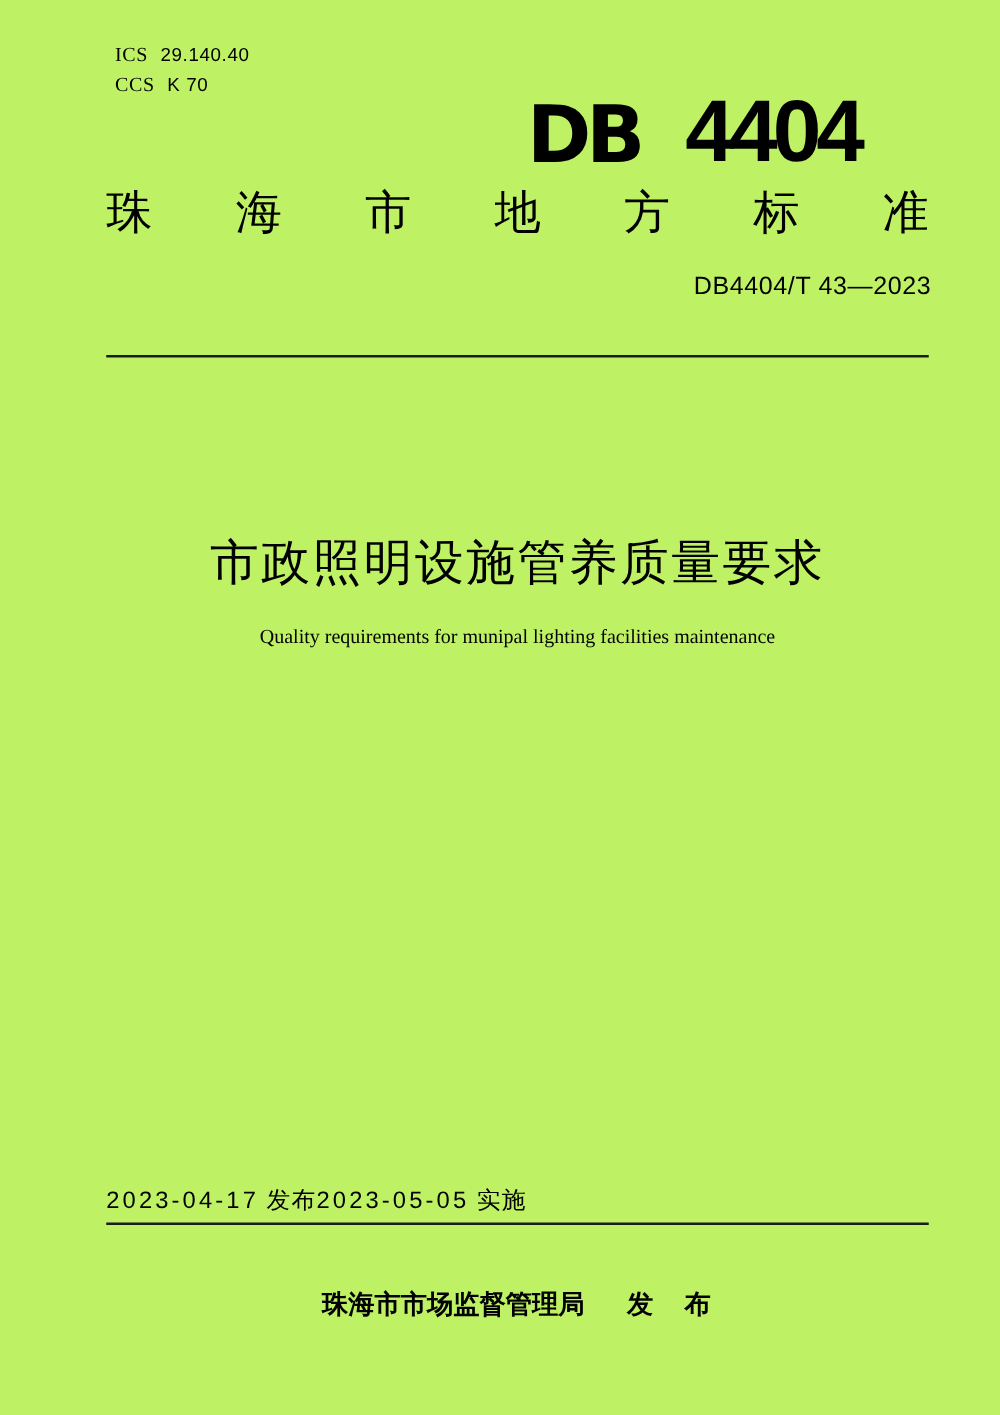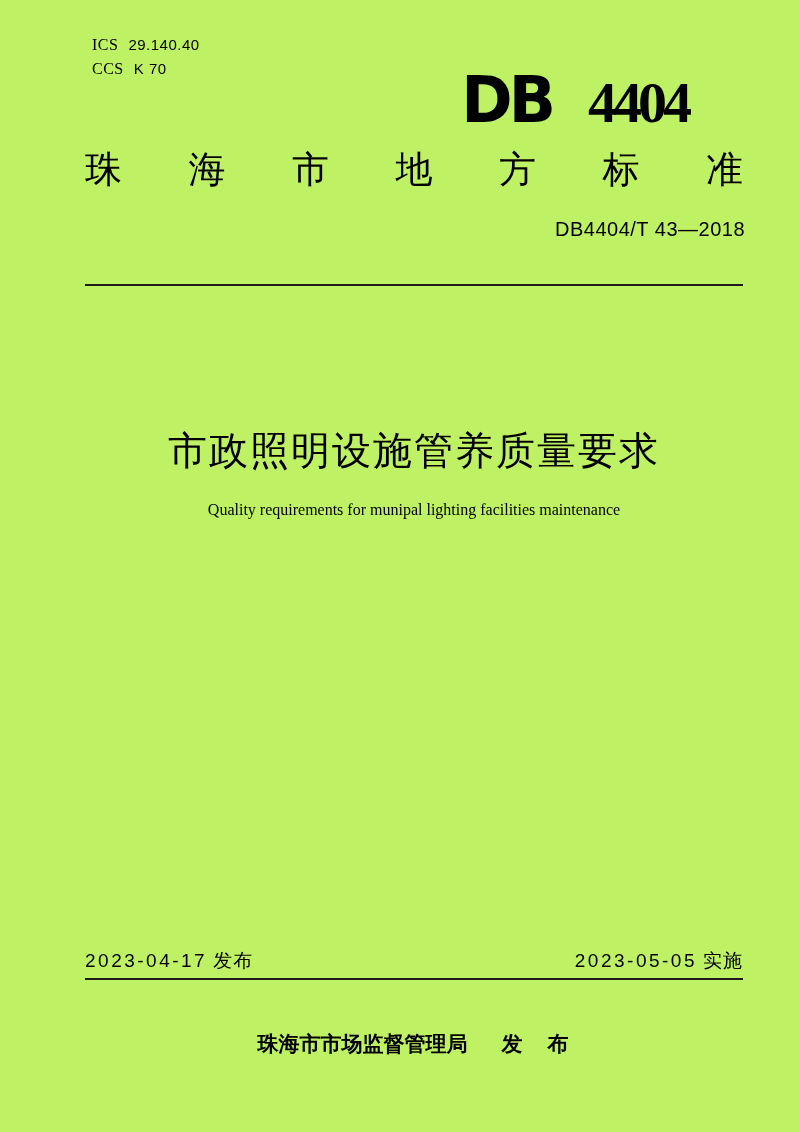--- a/index.html
+++ b/index.html
@@ -46,23 +46,23 @@
   }
   .logo-db {
     font-family: "DejaVu Sans", "Liberation Sans", sans-serif;
     font-weight: 900;
     font-size: 62px;
     letter-spacing: -4px;
     transform: scaleY(1.02);
     margin-right: 10px;
   }
   .logo-num {
-    font-family: Liberation Serif, serif;
+    font-family: Liberation Sans, sans-serif;
     font-weight: 700;
-    font-size: 58px;
+    font-size: 70px;
     letter-spacing: -4px;
   }
   
   .standard-type {
     position: absolute;
     left: 85px;
     top: 151px;
     width: 658px;
     display: flex;
     justify-content: space-between;
@@ -113,21 +113,20 @@
     line-height: 1.3;
     white-space: nowrap;
   }
   
   .date-row {
     position: absolute;
     left: 85px;
     top: 950px;
     width: 658px;
     display: flex;
-    justify-content: space-between;
     font-size: 19px;
     line-height: 1.2;
   }
   .date-item { white-space: nowrap; }
   .date-value { letter-spacing: 2.5px; }
   .date-label { margin-left: 6px; letter-spacing: 1px; }
   
   .publisher-row {
     position: absolute;
     left: 85px;
@@ -163,21 +162,21 @@
   <div class="standard-type">
     <span>珠</span>
     <span>海</span>
     <span>市</span>
     <span>地</span>
     <span>方</span>
     <span>标</span>
     <span>准</span>
   </div>
 
-  <div class="standard-code">DB4404/T 43—2018</div>
+  <div class="standard-code">DB4404/T 43—2023</div>
 
   <div class="rule rule-top"></div>
 
   <div class="title-zh">市政照明设施管养质量要求</div>
 
   <div class="title-en">Quality requirements for munipal lighting facilities maintenance</div>
 
   <div class="date-row">
     <div class="date-item">
       <span class="date-value">2023-04-17</span><span class="date-label">发布</span>

